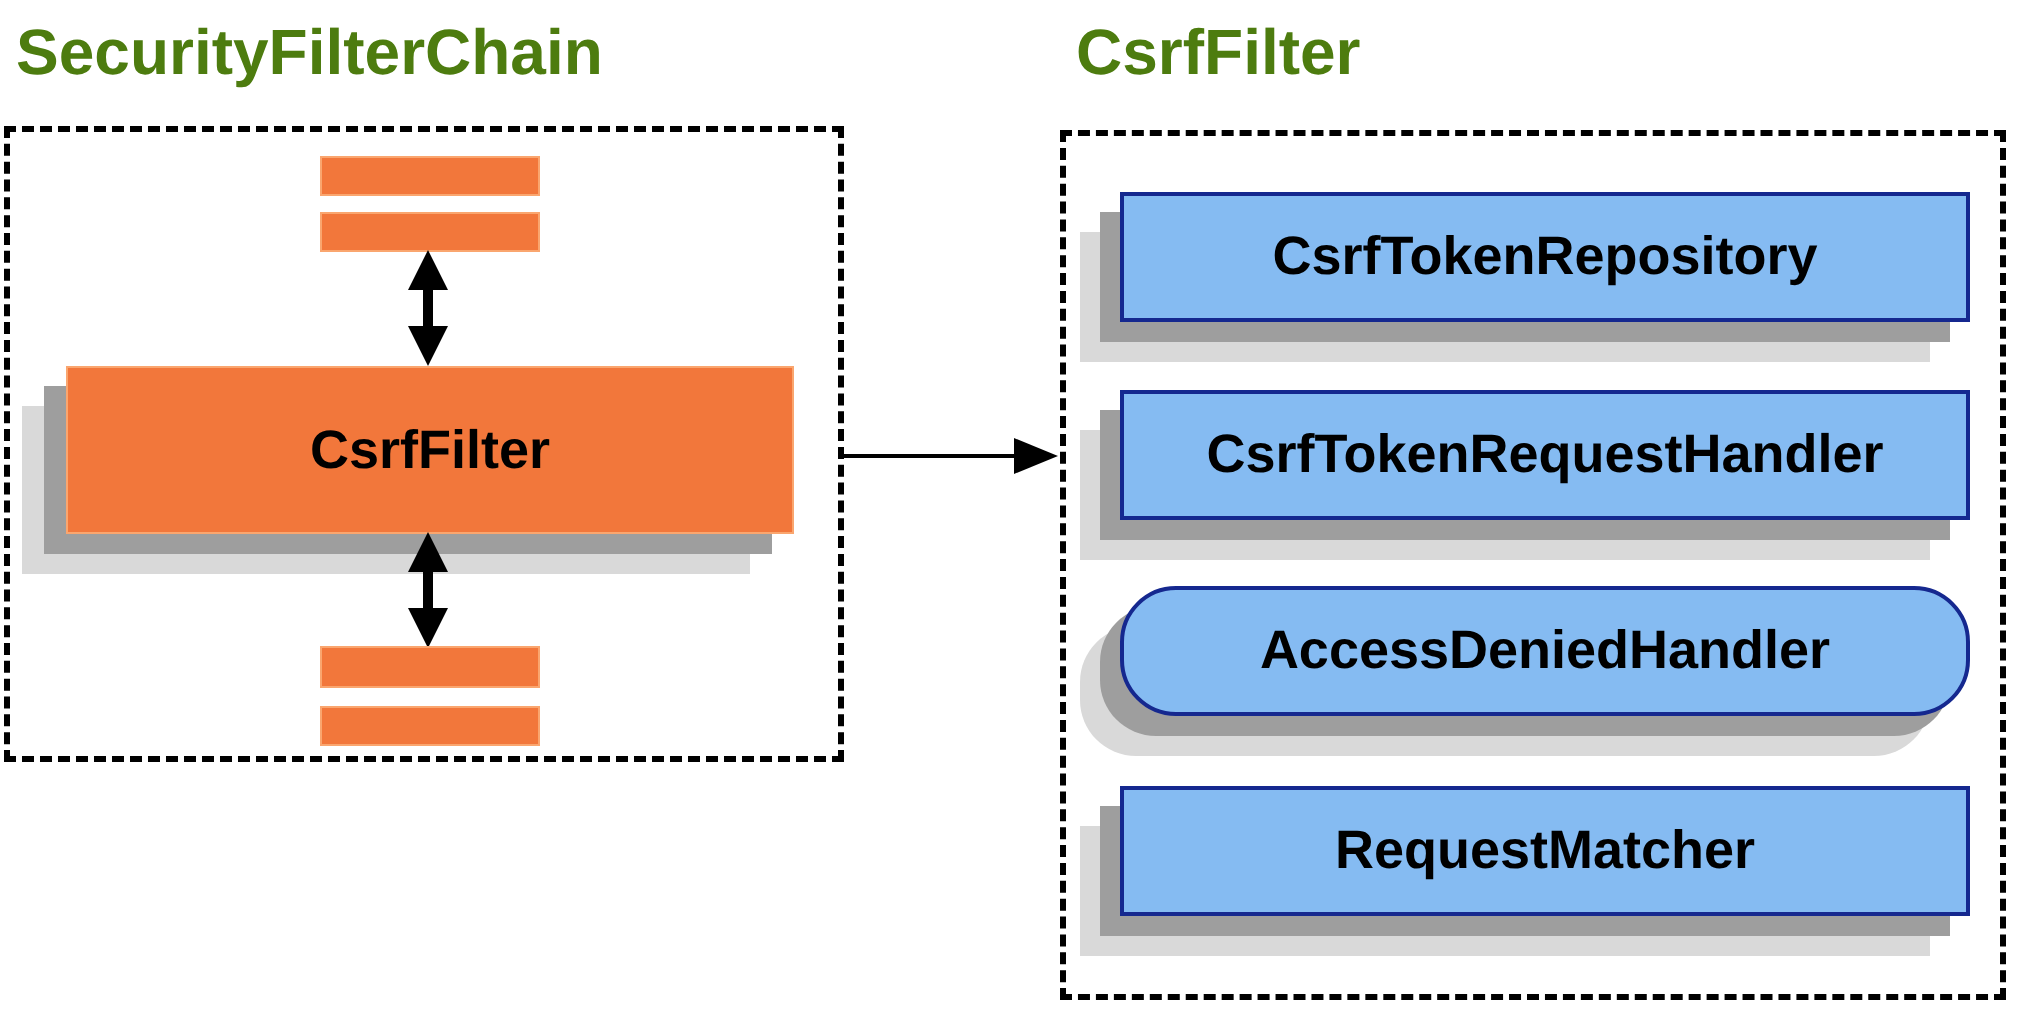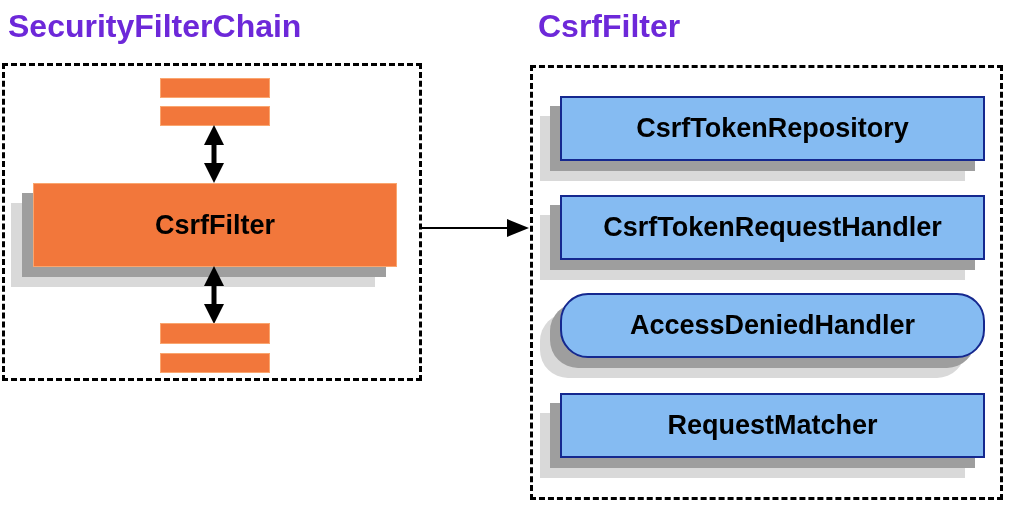--- a/index.html
+++ b/index.html
@@ -1,21 +1,21 @@
 <!DOCTYPE html>
 <html><head>
 <meta charset="utf-8">
 <style>
   html,body{margin:0;padding:0;background:#ffffff;}
   .canvas{
     position:relative;width:1010px;height:505px;background:#ffffff;
     font-family:"Liberation Sans", sans-serif;overflow:hidden;
   }
   .title{
-    position:absolute;font-size:32px;font-weight:bold;color:#6d28d9;
+    position:absolute;font-size:32px;font-weight:bold;color:#4d7c0f;
     white-space:nowrap;letter-spacing:0px;
   }
   .title-left{left:8px;top:8px;}
   .title-right{left:538px;top:8px;}
   .dashed-box{
     position:absolute;border:3px dashed #000;background:transparent;
     box-sizing:border-box;
   }
   .group-left{left:2px;top:63px;width:420px;height:318px;}
   .group-right{left:530px;top:65px;width:473px;height:435px;}

